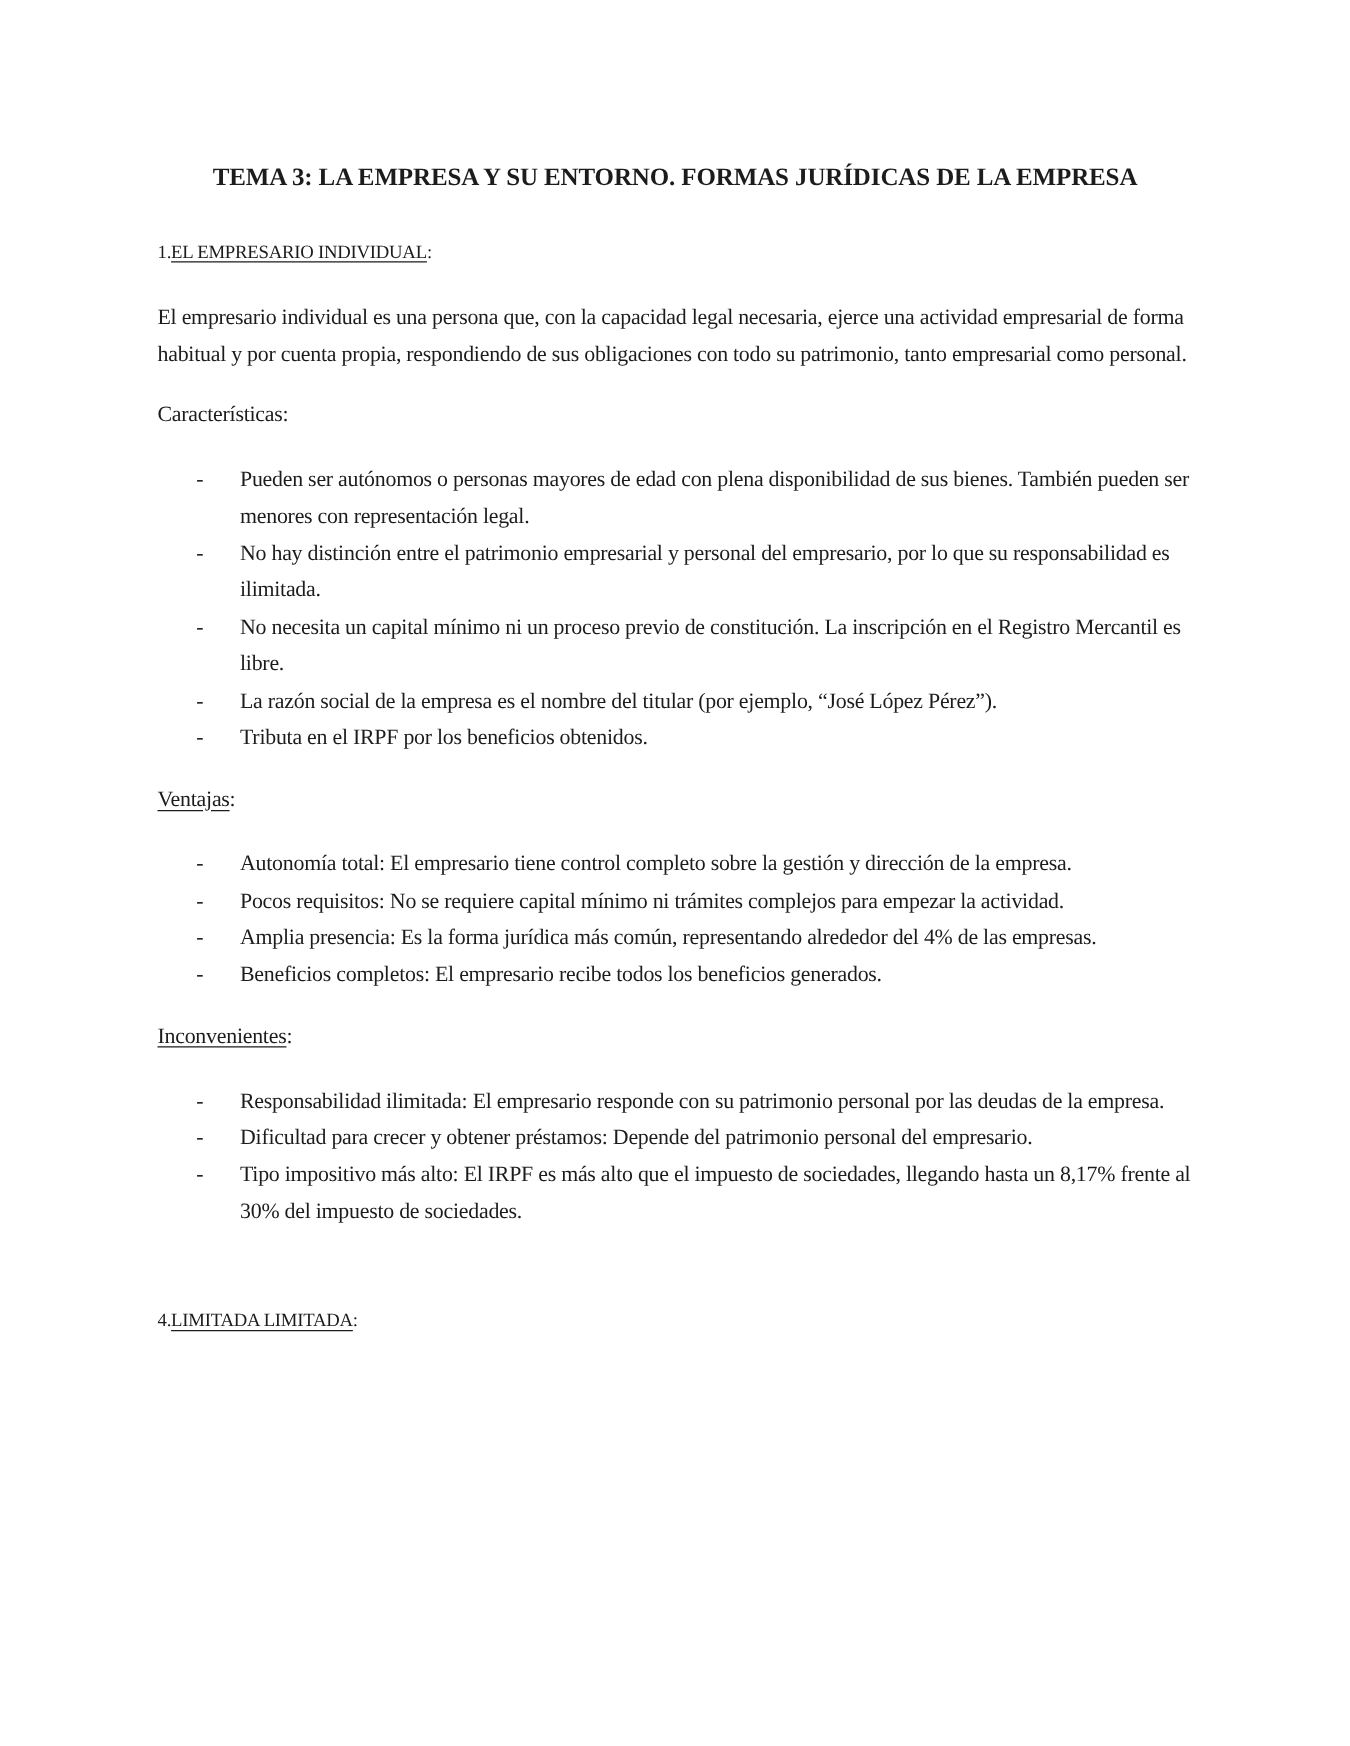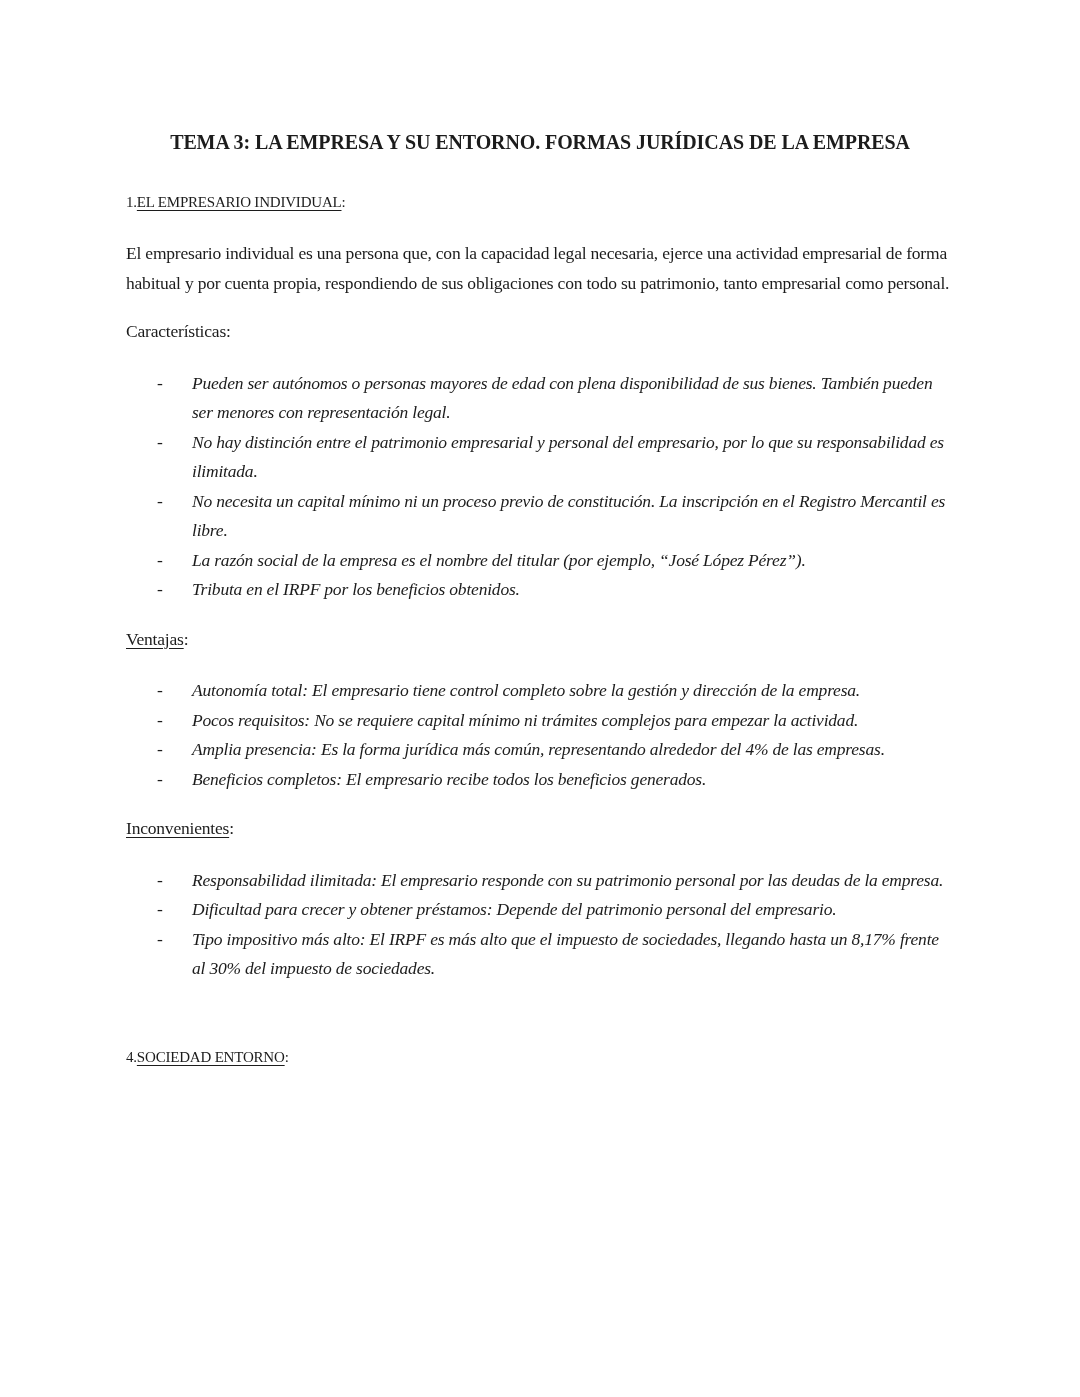--- a/index.html
+++ b/index.html
@@ -36,21 +36,21 @@
   .list { margin: 0 0 20px 0; }
   .list-last { margin: 0 0 60px 0; }
   .bullet {
     display: flex;
     padding-left: 31px;
   }
   .dash {
     width: 35px;
     flex-shrink: 0;
   }
-  .btext { flex: 1; font-style: italic; }
+  .btext { flex: 1; }
   .sec4 { margin: 0; }
 </style>
 </head>
 <body>
 
 <div class="page">
 
   <div class="doc-title">TEMA 3: LA EMPRESA Y SU ENTORNO. FORMAS JURÍDICAS DE LA EMPRESA</div>
 
   <div class="sec-heading"><span>1.</span><span class="u">EL EMPRESARIO INDIVIDUAL</span><span>:</span></div>
@@ -114,15 +114,15 @@
     <div class="bullet">
       <span class="dash">-</span>
       <span class="btext">Dificultad para crecer y obtener préstamos: Depende del patrimonio personal del empresario.</span>
     </div>
     <div class="bullet">
       <span class="dash">-</span>
       <span class="btext">Tipo impositivo más alto: El IRPF es más alto que el impuesto de sociedades, llegando hasta un 8,17% frente al 30% del impuesto de sociedades.</span>
     </div>
   </div>
 
-  <div class="sec-heading sec4"><span>4.</span><span class="u">SOCIEDAD ENTORNO</span><span>:</span></div>
+  <div class="sec-heading sec4"><span>4.</span><span class="u">LIMITADA LIMITADA</span><span>:</span></div>
 
 </div>
 
 </body></html>

